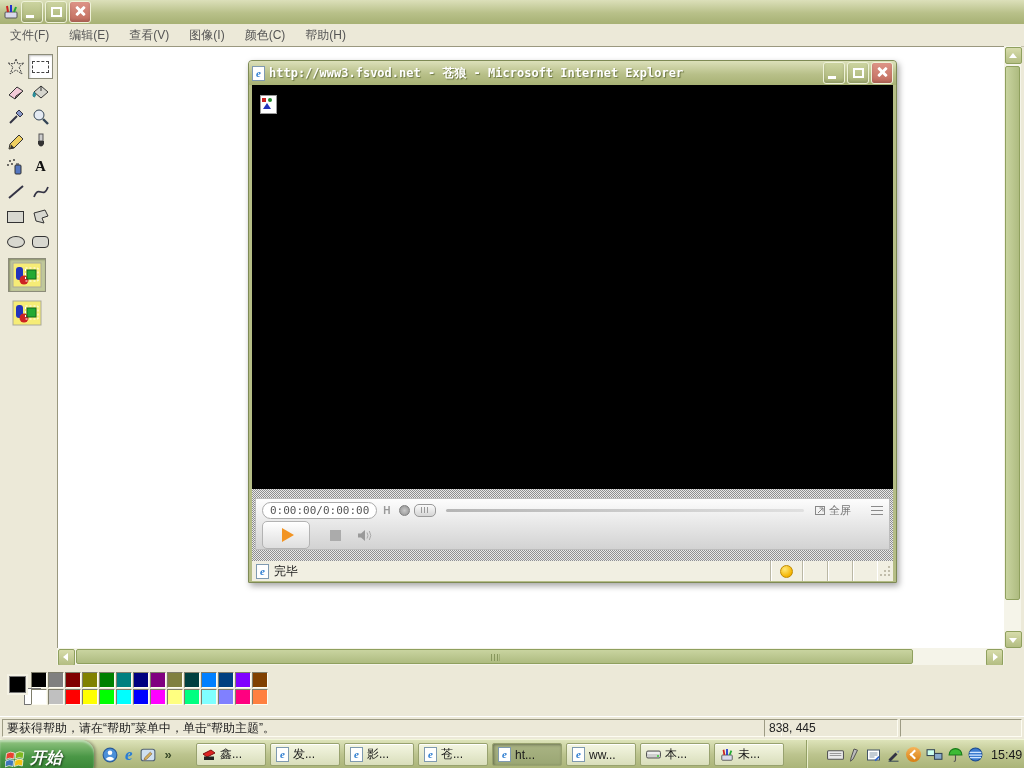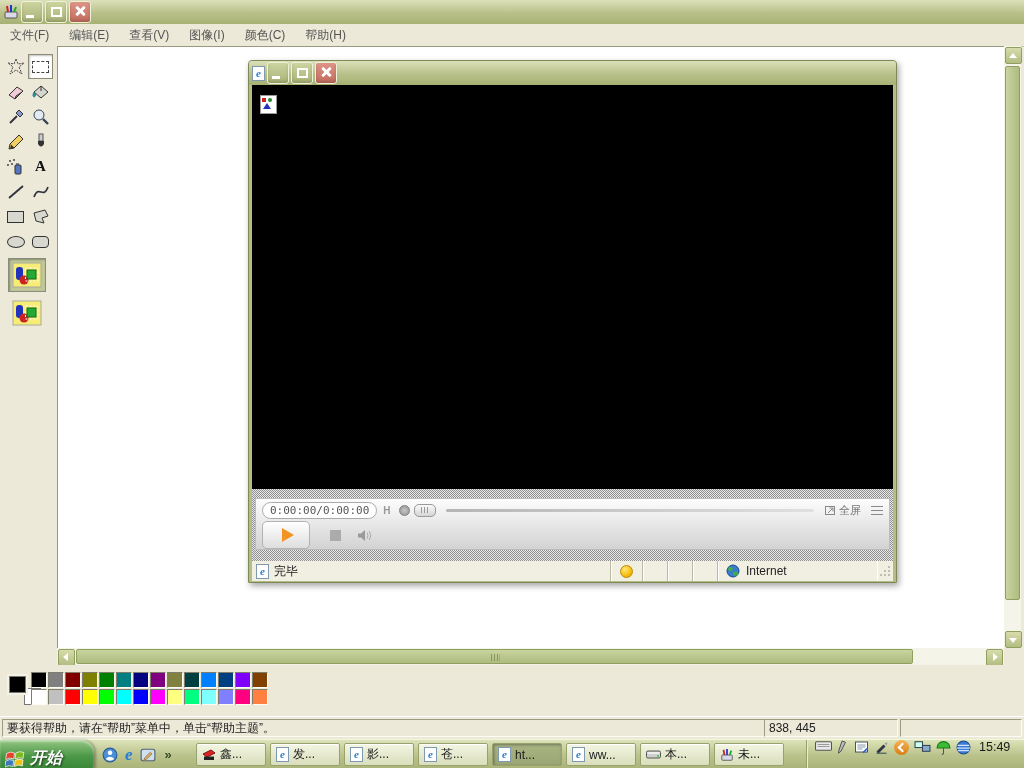--- a/index.html
+++ b/index.html
@@ -70,21 +70,21 @@
     background-image:linear-gradient(45deg,#8f8f8f 25%,transparent 25%,transparent 75%,#8f8f8f 75%),linear-gradient(45deg,#8f8f8f 25%,#e8e8e8 25%,#e8e8e8 75%,#8f8f8f 75%);
     background-size:2px 2px;background-position:0 0,1px 1px}
   #player-panel{position:absolute;left:3px;top:9px;right:3px;height:52px;background:linear-gradient(#fdfdfd,#d2d2d2);border:1px solid #bcbcbc;box-sizing:border-box}
   #player-row1{position:absolute;left:6px;right:6px;top:2px;height:18px;display:flex;align-items:center}
   #time-box{background:#fff;border:1px solid #aaa;border-radius:9px;padding:1px 7px;font-family:"DejaVu Sans Mono",monospace;font-size:11px;color:#555}
   #hd-label{margin-left:6px;color:#999;font-size:10px;font-weight:bold}
   #seek-knob{width:9px;height:9px;border-radius:50%;background:radial-gradient(#c8c8c8,#909090);border:1px solid #808080;margin-left:8px}
   #seek-thumb{width:20px;height:11px;border-radius:5px;background:linear-gradient(#fafafa,#d5d5d5);border:1px solid #999;margin-left:4px;display:flex;align-items:center;justify-content:center}
   #seek-thumb .thumb-grip{position:static;transform:none;width:7px;height:6px;background:repeating-linear-gradient(90deg,#999 0 1px,transparent 1px 3px)}
   #seek-track{flex:1;height:3px;margin:0 10px;background:linear-gradient(90deg,#b5b5b5,#e0e0e0);border-radius:2px}
-  #fs-label{color:#777;font-size:11px;margin:0 2px 0 3px}
+  #fs-label{color:#777;font-size:11px;margin:0 12px 0 3px}
   #playlist-icon{width:12px;height:9px;margin-left:8px;background:repeating-linear-gradient(#8a8a8a 0 1px,transparent 1px 4px)}
   #player-row2{position:absolute;left:6px;top:21px;height:30px;display:flex;align-items:center}
   #play-btn{width:46px;height:26px;border-radius:5px;background:linear-gradient(#ffffff,#dedede);border:1px solid #b3b3b3;box-shadow:inset 0 1px 0 #fff;display:flex;align-items:center;justify-content:center}
   #play-tri{width:0;height:0;border-left:12px solid #f29423;border-top:7px solid transparent;border-bottom:7px solid transparent;margin-left:3px}
   #stop-btn{width:11px;height:11px;background:#ababab;margin-left:20px}
   #ie-status{position:absolute;left:3px;top:500px;width:641px;height:20px;background:#f1efe2;display:flex;align-items:center;font-size:12px}
   .ie-sb-cell{height:100%;border-left:1px solid #bab7a4;box-shadow:inset 1px 0 0 #fff;display:flex;align-items:center;justify-content:center;box-sizing:border-box}
   #warn-ball{width:13px;height:13px;border-radius:50%;background:radial-gradient(circle at 35% 30%,#ffe877,#f5b400 70%,#d89000);border:1px solid #c08a00;box-sizing:border-box}
   .iepage{width:13px;height:15px;background:#fff;border:1px solid #7f9ab0;display:inline-flex;align-items:center;justify-content:center;box-sizing:border-box}
   .eglyph{color:#2b7cd0;font-weight:bold;font-style:italic;font-family:"Liberation Serif",serif;font-size:11px;line-height:11px}
@@ -93,21 +93,21 @@
   #taskbar{position:absolute;left:0;top:739px;width:1024px;height:29px;background:linear-gradient(#dde3b9,#bcc48e 50%,#a9b377);border-top:1px solid #f2f6da}
   #start-btn{position:absolute;left:0;top:0;width:94px;height:37px;border-radius:0 13px 13px 0;background:linear-gradient(#94c683,#4a9746 45%,#2f7c2e);box-shadow:inset 0 2px 2px rgba(255,255,255,.4),2px 0 3px rgba(0,0,0,.3);display:flex;align-items:center;padding-left:5px;box-sizing:border-box}
   #start-label{color:#fff;font-weight:bold;font-style:italic;font-size:16px;text-shadow:1px 1px 2px rgba(0,0,0,.6);margin-left:5px}
   #quick-launch{position:absolute;left:102px;top:0;height:29px;display:flex;align-items:center;gap:7px}
   .bige{color:#2b7cd0;font-weight:bold;font-style:italic;font-family:"Liberation Serif",serif;font-size:17px;text-shadow:0 0 1px #8bc}
   #ql-chevron{color:#3a4a2a;font-weight:bold;font-size:13px;margin-left:2px}
   #task-buttons{position:absolute;left:196px;top:3px;display:flex;gap:4px}
   .task-btn{width:70px;height:23px;border-radius:2px;background:linear-gradient(#f4f6e2,#d9debb);border:1px solid #98a26f;box-shadow:inset 0 1px 0 #fff;display:flex;align-items:center;gap:4px;padding:0 5px;box-sizing:border-box;overflow:hidden;white-space:nowrap}
   .task-btn.active{background:linear-gradient(#aab484,#9aa673);box-shadow:inset 1px 1px 3px rgba(0,0,0,.35)}
   .tb-label{font-size:12px;color:#1a1a1a}
-  #tray{position:absolute;right:0;top:0;width:218px;height:29px;display:flex;gap:5px;padding-left:8px;box-sizing:border-box;border-left:1px solid #93a065;box-shadow:inset 1px 0 0 #e9eecb}
+  #tray{position:absolute;right:0;top:0;width:218px;height:29px;display:flex;align-items:center;gap:5px;padding-left:20px;box-sizing:border-box;border-left:1px solid #93a065;box-shadow:inset 1px 0 0 #e9eecb}
   #tray-chevron{width:15px;height:15px;border-radius:50%;background:linear-gradient(#f6b45a,#d77f14);display:flex;align-items:center;justify-content:center}
   #tray-chevron i{display:block;width:5px;height:5px;border-left:2px solid #fff;border-bottom:2px solid #fff;transform:rotate(45deg);margin-left:2px}
   #clock{font-size:12.5px;color:#1a1a1a;margin-left:3px}
   svg{display:block}
 </style>
 </head>
 <body>
 
 <div class="titlebar abs" style="left:0;top:0;width:1024px">
   <span>
@@ -304,20 +304,21 @@
   <div class="sp" style="left:2px;width:780px">要获得帮助，请在“帮助”菜单中，单击“帮助主题”。</div>
   <div class="sp" style="left:764px;width:134px">838, 445</div>
   <div class="sp" style="left:900px;width:122px"></div>
 </div>
 
 <div id="ie-win">
   <div class="titlebar" id="ie-title" style="border-radius:3px 3px 0 0">
     <span class="iepage">
         <span class="eglyph">e</span>
       </span>
+    <span class="ttext">http://www3.fsvod.net - 苍狼 - Microsoft Internet Explorer</span>
     <div class="winbtn g-min"></div>
     <div class="winbtn g-restore"></div>
     <div class="winbtn close g-close"></div>
   </div>
 
   <div id="ie-client">
     <div id="broken-img">
       <svg width="13" height="15" viewBox="0 0 13 15">
           <rect x="1" y="2" width="4" height="4" fill="#cc2222"></rect>
           <circle cx="9" cy="4" r="2" fill="#22892c"></circle>
@@ -366,30 +367,20 @@
           <span class="eglyph">e</span>
         </span>
       <span>完毕</span>
     </div>
     <div class="ie-sb-cell" style="width:32px">
         <div id="warn-ball"></div>
       </div>
     <div class="ie-sb-cell" style="width:25px"></div>
     <div class="ie-sb-cell" style="width:25px"></div>
     <div class="ie-sb-cell" style="width:25px"></div>
-    <div class="ie-sb-cell" style="width:160px;justify-content:flex-start;gap:6px;padding-left:8px">
-      <span>
-        <svg width="14" height="14" viewBox="0 0 14 14">
-            <circle cx="7" cy="7" r="6" fill="#3a7ad0" stroke="#1a4a90"></circle>
-            <ellipse cx="4.5" cy="5" rx="2.5" ry="2" fill="#3fae4a"></ellipse>
-            <ellipse cx="9.5" cy="9.5" rx="2.8" ry="2" fill="#3fae4a"></ellipse>
-          </svg>
-      </span>
-      <span>Internet</span>
-    </div>
     <div class="ie-sb-cell" style="width:16px;border-left:none">
       <svg width="12" height="12" viewBox="0 0 12 12">
           <g fill="#b0ad98">
             <circle cx="10" cy="10" r="1"></circle>
             <circle cx="10" cy="6" r="1"></circle>
             <circle cx="6" cy="10" r="1"></circle>
             <circle cx="10" cy="2" r="1"></circle>
             <circle cx="6" cy="6" r="1"></circle>
             <circle cx="2" cy="10" r="1"></circle>
           </g>

